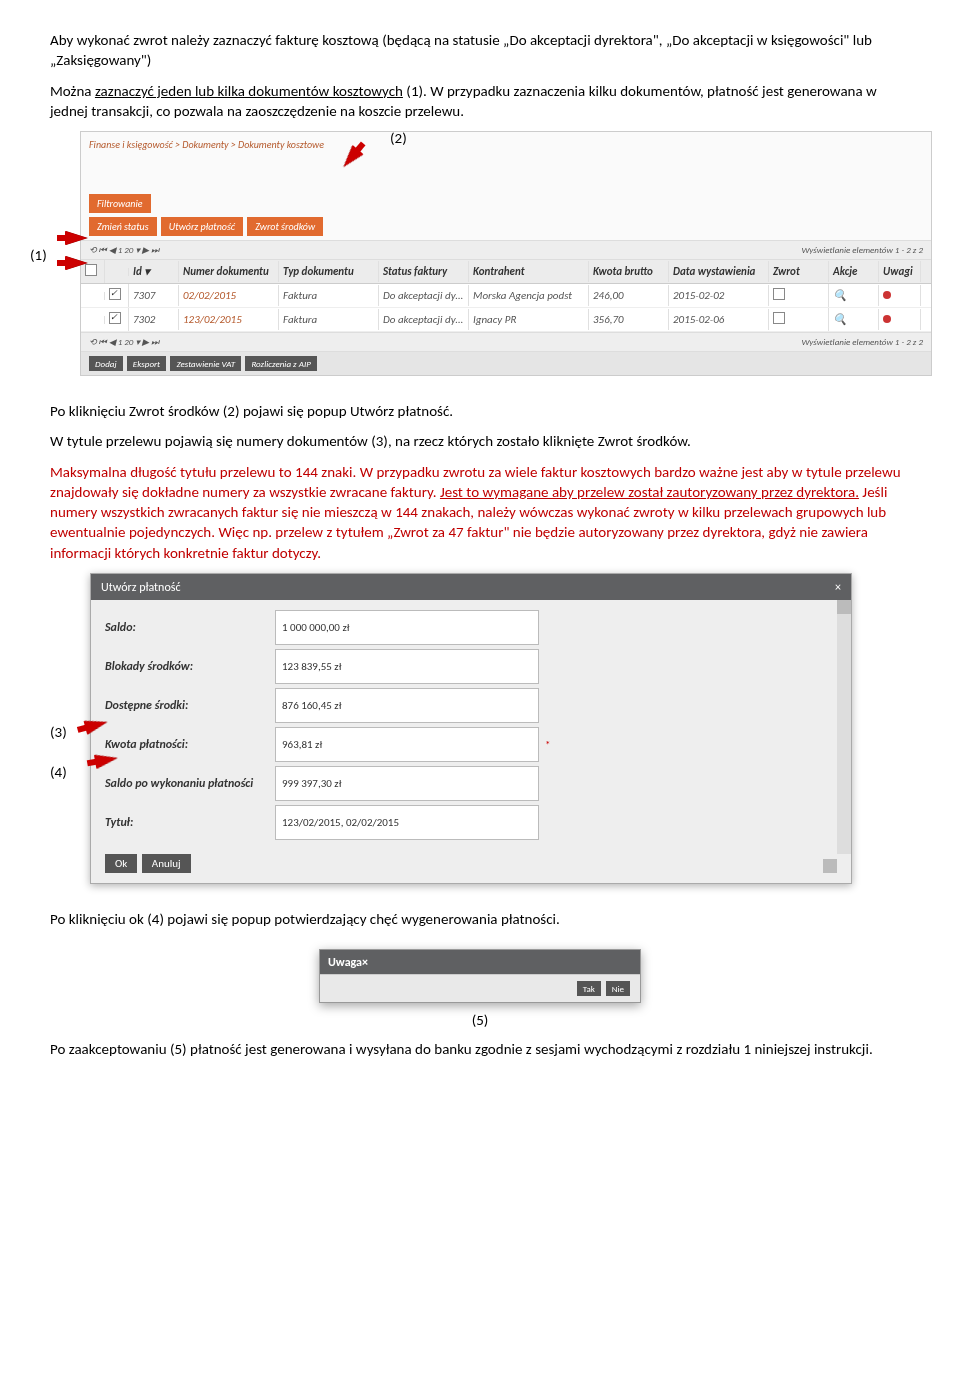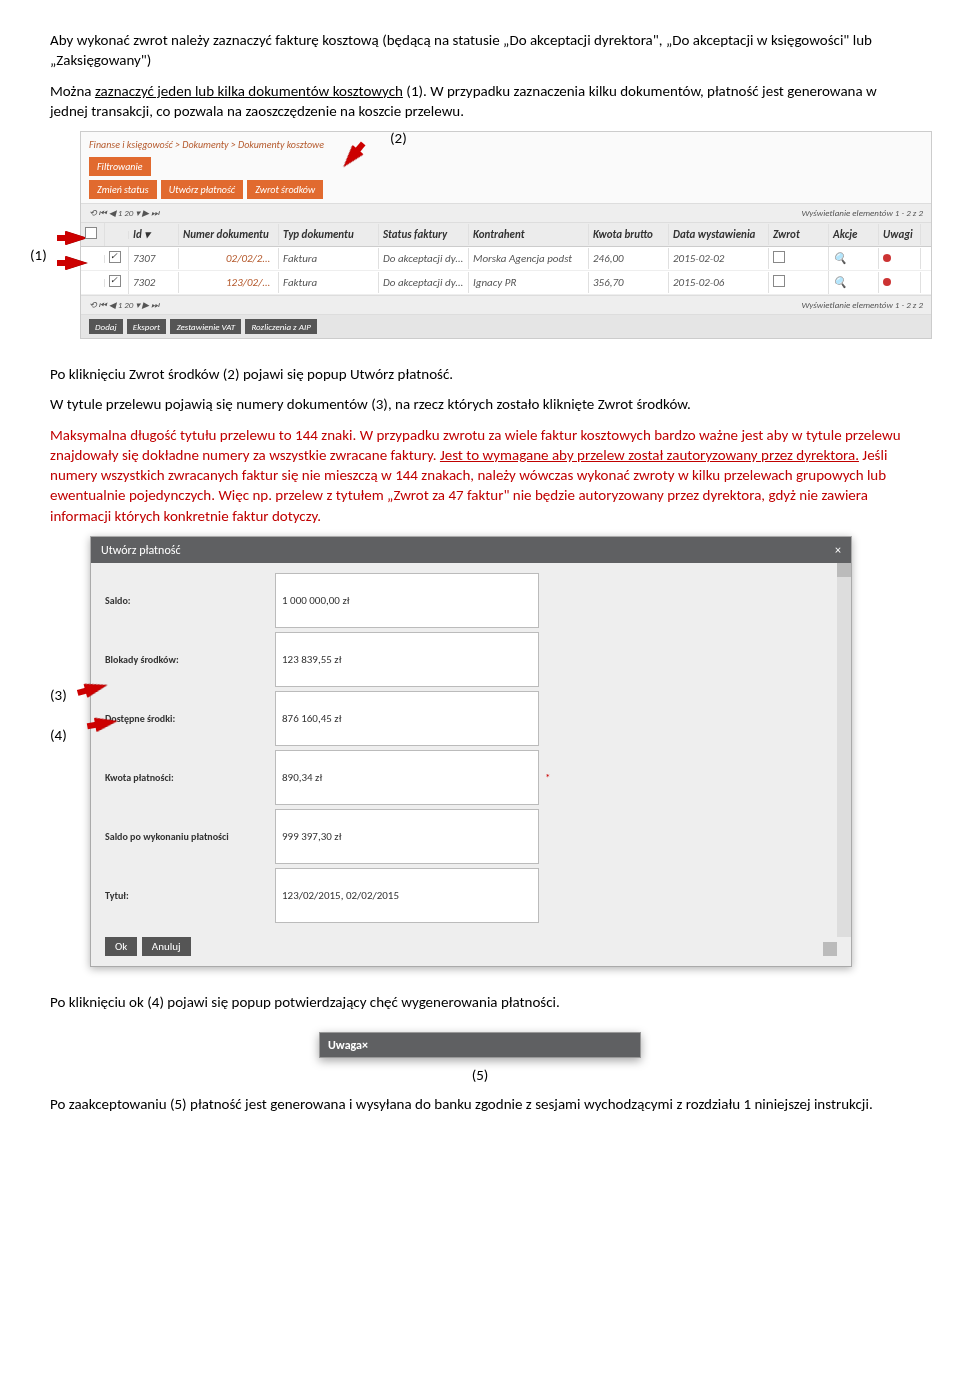--- a/index.html
+++ b/index.html
@@ -50,20 +50,21 @@
     margin-left: 30px;
     font-style: italic;
   }
   .grid-bc {
     color: #b55a2d;
     padding: 6px 8px 2px 8px;
     font-size: 10px;
   }
   .grid-toolbar {
     padding: 4px 8px;
+    margin-top: 37px;
   }
   .gt-row1 { margin-bottom: 4px; }
   .orange-btn {
     display:inline-block;
     background:#e16a2f;
     color:#fff;
     font-size:10px;
     padding:3px 8px;
     margin-right:2px;
   }
@@ -94,21 +95,21 @@
     border-right:1px solid #e0e0e0;
     overflow:hidden;
     white-space:nowrap;
     text-overflow:ellipsis;
   }
   .grid-row {
     background:#fff;
     border-bottom:1px solid #eee;
     color:#555;
   }
-  .grid-row .doclink { color:#b55a2d;margin-left:43px; }
+  .grid-row .doclink { color:#b55a2d; }
   .grid-footer {
     background:#e5e5e5;
     padding:4px 8px;
   }
   .dark-btn {
     display:inline-block;
     background:#555;
     color:#fff;
     font-size:9px;
     padding:2px 6px;
@@ -143,27 +144,28 @@
     padding:10px 14px;
   }
   .fld {
     display:flex;
     align-items:center;
     margin-bottom:4px;
   }
   .fld label {
     width:170px;
     font-weight:bold;
-    font-size:10px;
+    font-size:12px;
     color:#333;
+    font-style:italic;
   }
   .fld .val {
     background:#fff;
     border:1px solid #bbb;
-    padding:20px 6px;
+    padding:10px 6px;
     width:250px;
     font-size:11px;
     color:#333;
   }
   .dialog-ft {
     background:#eeeeee;
     padding:0 14px 10px 14px;
     display:flex;
     align-items:flex-end;
     justify-content:space-between;
@@ -320,21 +322,21 @@
         <div class="fld">
             <label>Blokady środków:</label>
             <span class="val">123 839,55 zł</span>
           </div>
         <div class="fld">
             <label>Dostępne środki:</label>
             <span class="val">876 160,45 zł</span>
           </div>
         <div class="fld">
             <label>Kwota płatności:</label>
-            <span class="val">890,34 zł</span>
+            <span class="val">963,81 zł</span>
             <span style="color:#c00;margin-left:6px;">*</span>
           </div>
         <div class="fld">
             <label>Saldo po wykonaniu płatności</label>
             <span class="val">999 397,30 zł</span>
           </div>
         <div class="fld">
             <label>Tytuł:</label>
             <span class="val">123/02/2015, 02/02/2015</span>
           </div>
@@ -353,20 +355,24 @@
   </div>
 </div>
 
 <p>Po kliknięciu ok (4) pojawi się popup potwierdzający chęć wygenerowania płatności.</p>
 
 <div class="shot confirm-wrap">
   <div class="confirm">
     <div class="confirm-hd">
       <span>Uwaga</span>
       <span>×</span>
+    </div>
+    <div class="confirm-ft">
+      <span class="dark-btn">Tak</span>
+      <span class="dark-btn">Nie</span>
     </div>
     <div class="arrow" style="left:230px; top:155px; transform:rotate(-50deg);"></div>
   </div>
   <div style="margin-top:8px;">
     <span class="callout" style="position:static;">(5)</span>
   </div>
 </div>
 
 <p>Po zaakceptowaniu (5) płatność jest generowana i wysyłana do banku zgodnie z sesjami wychodzącymi z rozdziału 1 niniejszej instrukcji.</p>
 

